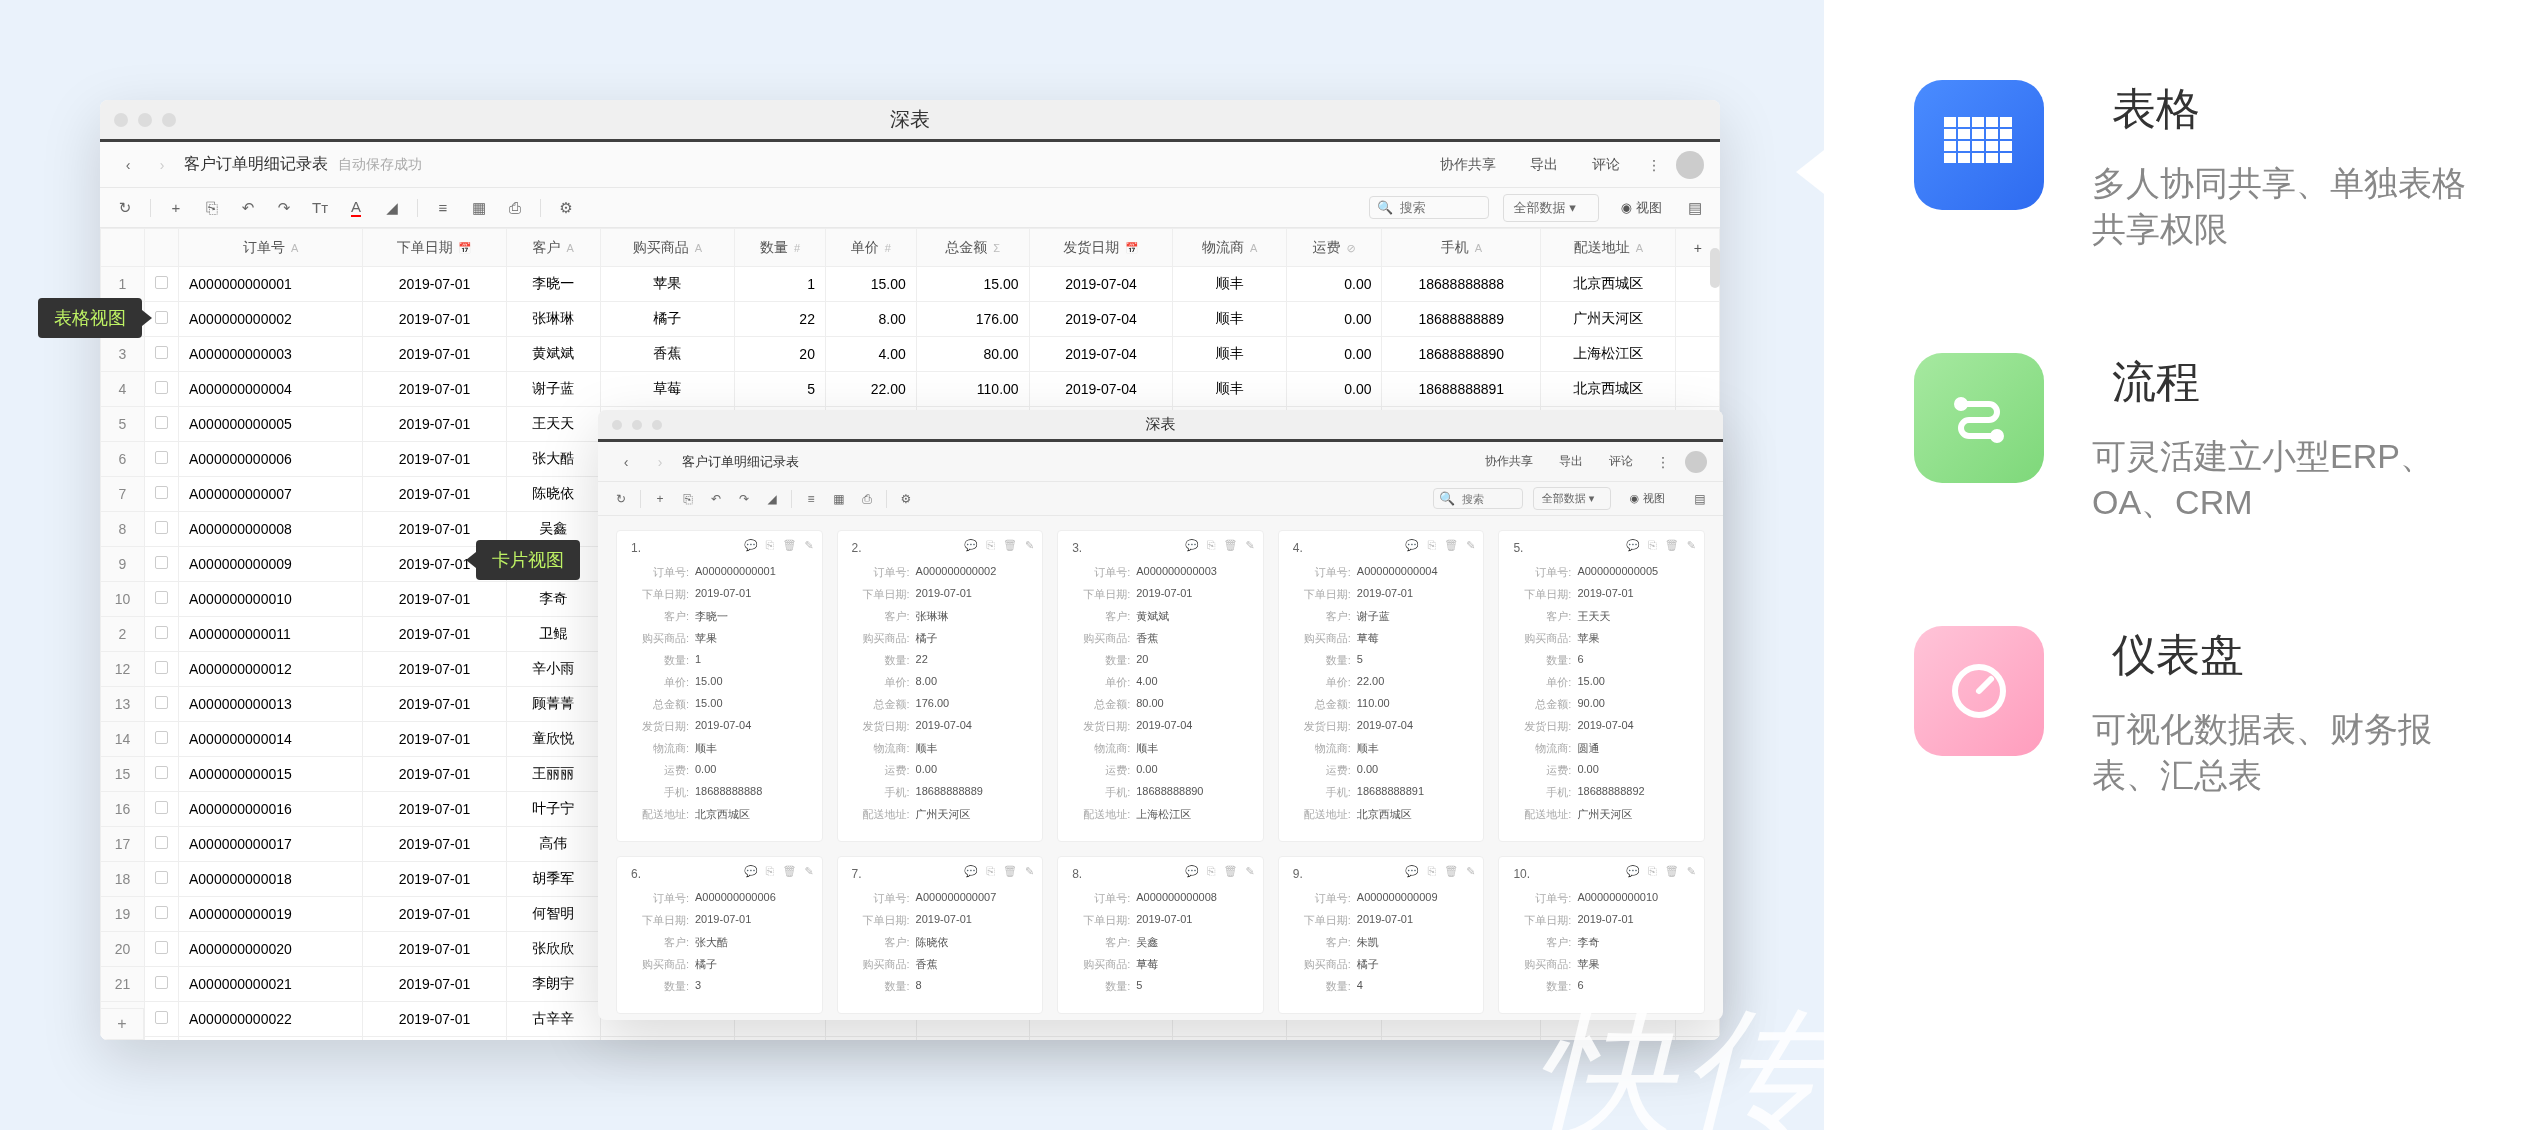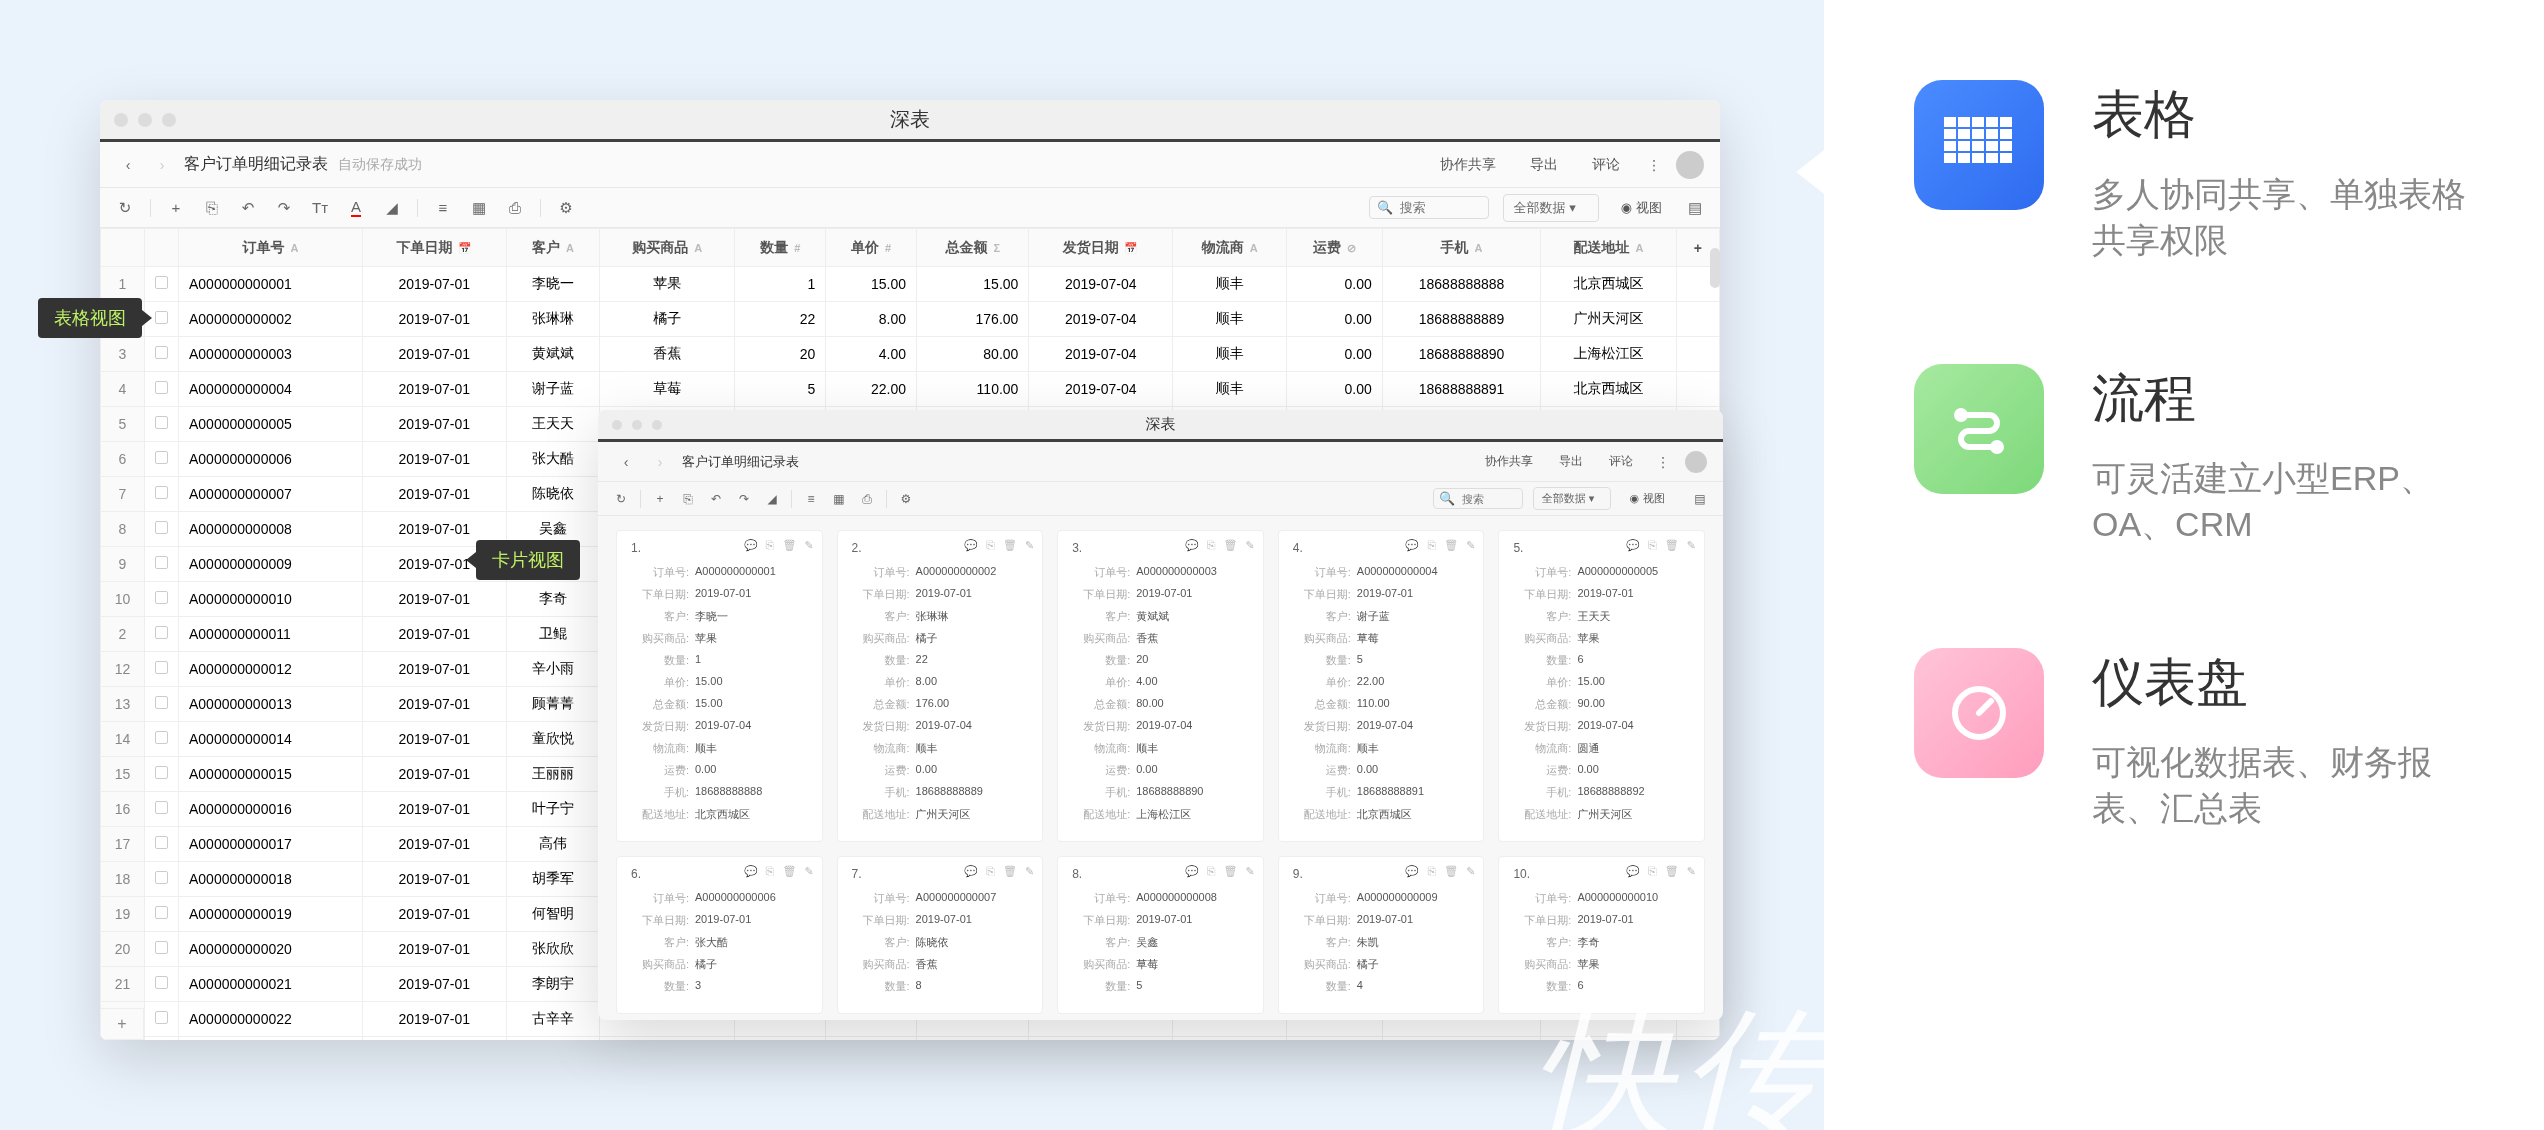--- a/index.html
+++ b/index.html
@@ -6,21 +6,21 @@
 body { background: #eaf2fb; width: 2544px; height: 1130px; position: relative; overflow: hidden; }
 
 
 .feature-panel { position: absolute; right: 0; top: 0; width: 720px; height: 1130px; background: #fff; padding: 80px 60px 0 90px; }
 .feature-item { display: flex; align-items: flex-start; gap: 48px; margin-bottom: 100px; }
 .feature-icon { width: 130px; height: 130px; border-radius: 28px; display: flex; align-items: center; justify-content: center; flex-shrink: 0; }
 .feature-icon.blue { background: linear-gradient(135deg, #4a8cff, #2e6bf0); }
 .feature-icon.orange { background: linear-gradient(135deg, #ffc98a, #ffac5f); }
 .feature-icon.green { background: linear-gradient(135deg, #a6e9a0, #7ed87a); }
 .feature-icon.pink { background: linear-gradient(135deg, #ffc4d8, #ff9dbd); }
-.feature-title { font-size: 52px; font-weight: 500; color: #333; margin-bottom: 22px; }
+.feature-title { font-size: 44px; font-weight: 500; color: #333; margin-bottom: 22px; margin-left: 20px; }
 .feature-desc { font-size: 34px; color: #888; }
 .feature-panel::before { content: ""; position: absolute; left: -28px; top: 150px; width: 0; height: 0; border-top: 22px solid transparent; border-bottom: 22px solid transparent; border-right: 28px solid #fff; }
 
 
 .window { position: absolute; background: #fafafa; border-radius: 8px; box-shadow: 0 20px 60px rgba(0,0,0,0.15); overflow: hidden; }
 .window-titlebar { height: 42px; background: #f0f0f0; border-bottom: 3px solid #404040; display: flex; align-items: center; padding: 0 14px; position: relative; }
 .traffic-lights { display: flex; gap: 10px; }
 .light { width: 14px; height: 14px; border-radius: 50%; background: #dcdcdc; }
 .window-title { position: absolute; left: 0; right: 0; text-align: center; font-size: 20px; color: #333; pointer-events: none; }
 
@@ -40,21 +40,21 @@
 .search-box { display: flex; align-items: center; border: 1px solid #ddd; border-radius: 4px; padding: 3px 8px; gap: 6px; font-size: 13px; width: 120px; }
 .search-box input { border: none; outline: none; width: 80px; font-size: 13px; background: transparent; }
 .data-select { border: 1px solid #ddd; border-radius: 4px; padding: 4px 22px 4px 10px; font-size: 13px; color: #666; position: relative; }
 .view-btn { display: flex; align-items: center; gap: 4px; font-size: 13px; color: #555; padding: 4px 8px; }
 
 
 .window-table { left: 100px; top: 100px; width: 1620px; height: 940px; }
 .table-wrap { position: relative; height: calc(100% - 128px); overflow: hidden; background: #fff; }
 table { border-collapse: collapse; width: 100%; font-size: 14px; }
 th, td { border: 1px solid #eee; padding: 8px 10px; text-align: center; white-space: nowrap; }
-th { background: #fafafa; color: #555; font-weight: bold; position: relative; height: 38px; text-align: center; }
+th { background: #fafafa; color: #555; font-weight: normal; position: relative; height: 38px; text-align: center; }
 .col-type-icon { font-size: 11px; color: #bbb; margin-left: 6px; }
 .row-num-col { width: 44px; background: #fafafa; color: #888; }
 .checkbox-col { width: 34px; }
 .chk { width: 13px; height: 13px; border: 1px solid #ccc; display: inline-block; border-radius: 2px; }
 td.left { text-align: left; }
 td.right { text-align: right; }
 .add-row { position: absolute; bottom: 0; left: 0; width: 44px; height: 32px; border: 1px solid #eee; background: #fafafa; display: flex; align-items: center; justify-content: center; color: #888; cursor: pointer; }
 .table-scroll-hint { position: absolute; right: 0; top: 0; width: 10px; height: 40px; background: #ddd; border-radius: 5px; }
 
 

